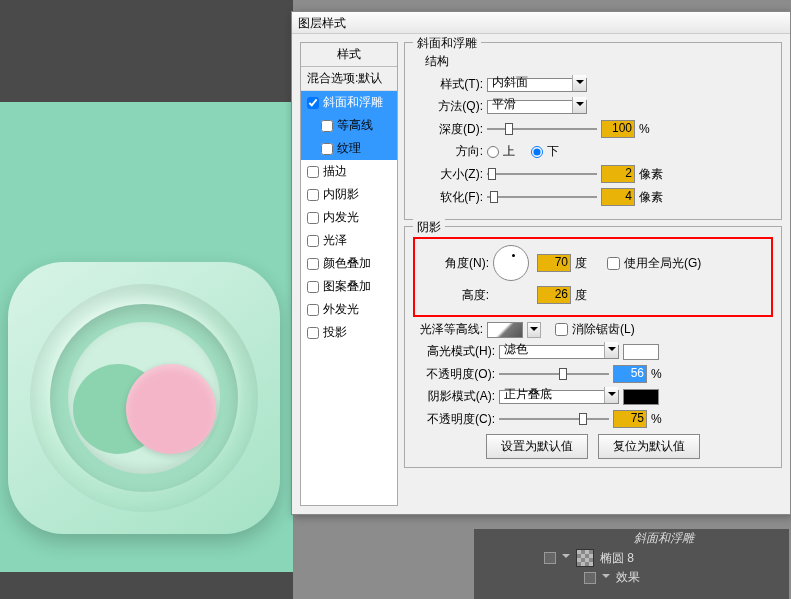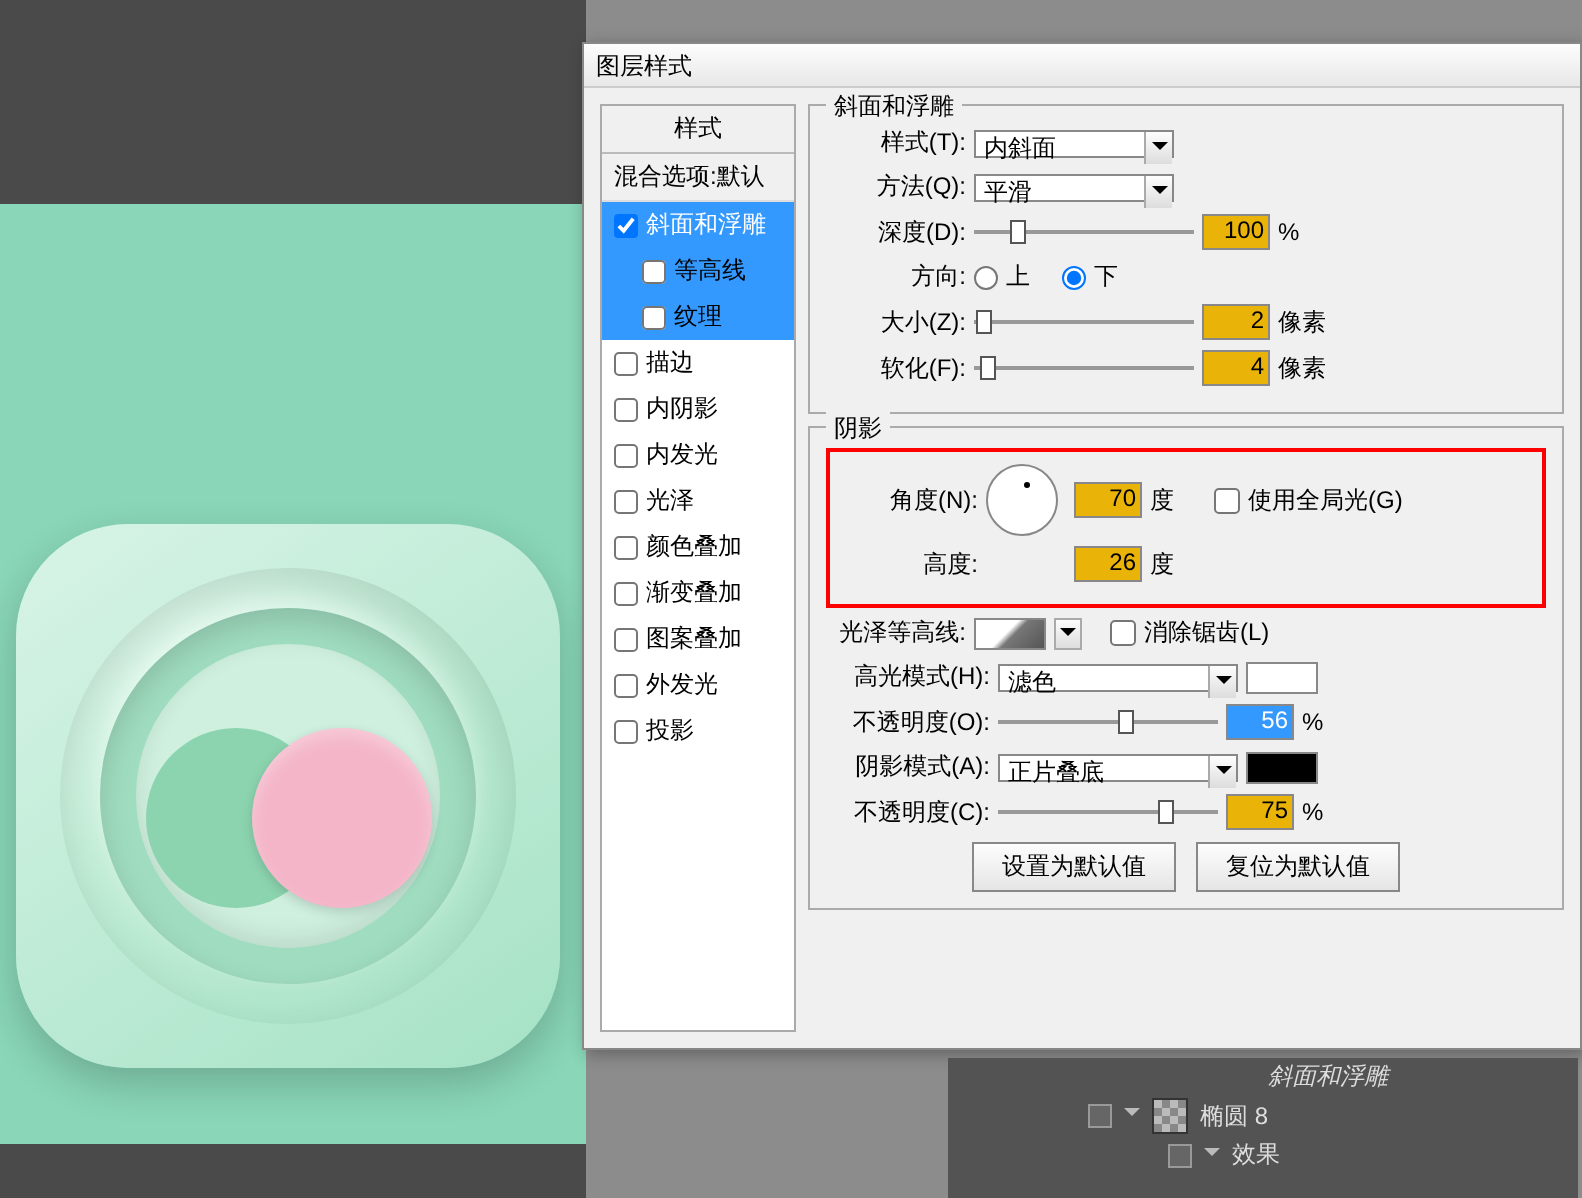--- a/index.html
+++ b/index.html
@@ -9,40 +9,40 @@
 .canvas-area { position: absolute; left: 0; top: 0; width: 293px; height: 599px; background: #4a4a4a; }
 .icon-design { position: absolute; left: 0; top: 102px; width: 293px; height: 470px; background: #89d6b8; border-radius: 0; }
 .big-icon { position: absolute; left: 8px; top: 160px; width: 272px; height: 272px; background: linear-gradient(145deg, #d8f4e7, #a5e2c5); border-radius: 56px; box-shadow: 0 8px 20px rgba(0,0,0,0.2); }
 .ring1 { position: absolute; left: 22px; top: 22px; width: 228px; height: 228px; border-radius: 50%; background: radial-gradient(circle at 35% 30%, #eafdf3 0%, #b8e9d0 60%, #98dcbc 100%); box-shadow: inset 0 8px 20px rgba(0,0,0,0.1); }
 .ring2 { position: absolute; left: 42px; top: 42px; width: 188px; height: 188px; border-radius: 50%; background: #a0ddc0; box-shadow: inset 0 6px 15px rgba(0,0,0,0.15), 0 -4px 10px rgba(255,255,255,0.3); }
 .inner { position: absolute; left: 60px; top: 60px; width: 152px; height: 152px; border-radius: 50%; background: #cff0df; box-shadow: inset 0 -4px 12px rgba(0,0,0,0.1); }
 .green-c { position: absolute; left: 65px; top: 102px; width: 90px; height: 90px; border-radius: 50%; background: #8cd4af; }
 .pink-c { position: absolute; left: 118px; top: 102px; width: 90px; height: 90px; border-radius: 50%; background: #f4b5c8; box-shadow: inset 0 4px 8px rgba(255,255,255,0.3), 0 2px 6px rgba(0,0,0,0.15); }
 
 
-.dialog { position: absolute; left: 291px; top: 21px; width: 500px; height: 504px; background: #f0f0f0; border: 1px solid #888; box-shadow: 2px 2px 8px rgba(0,0,0,0.3); }
+.dialog { position: absolute; left: 291px; top: 11px; width: 500px; height: 504px; background: #f0f0f0; border: 1px solid #888; box-shadow: 2px 2px 8px rgba(0,0,0,0.3); }
 .titlebar { height: 22px; background: linear-gradient(#fdfdfd, #e8e8e8); border-bottom: 1px solid #ccc; padding-left: 6px; line-height: 22px; }
 .dialog-body { display: flex; height: calc(100% - 22px); padding: 8px; gap: 6px; }
 
 .styles-panel { width: 98px; border: 1px solid #aaa; background: #fff; }
 .styles-header { background: #f0f0f0; border-bottom: 1px solid #bbb; text-align: center; padding: 3px 0; }
 .style-row { padding: 3px 6px; cursor: default; display: flex; align-items: center; gap: 4px; }
 .style-row.blend { background: #f0f0f0; border-bottom: 1px solid #ddd; }
 .style-row.selected { background: #3399ff; color: #fff; }
 .style-row.sub-selected { background: #3399ff; color: #000; }
 .style-row.sub { padding-left: 20px; }
 .style-row input[type=checkbox] { width: 12px; height: 12px; }
 
 .settings-panel { flex: 1; position: relative; }
 .grp { border: 1px solid #aaa; margin-bottom: 6px; padding: 10px 8px 8px; position: relative; }
 .grp-title { position: absolute; top: -8px; left: 8px; background: #f0f0f0; padding: 0 4px; }
 .sublabel { margin-left: 12px; margin-bottom: 6px; }
 .row { display: flex; align-items: center; margin-bottom: 5px; gap: 4px; }
 .row-label { width: 70px; text-align: right; }
-.select { border: 1px solid #888; background: #fff; height: 14px; display: inline-flex; align-items: flex-start; padding: 0 4px; position: relative; }
+.select { border: 1px solid #888; background: #fff; height: 14px; display: inline-flex; align-items: flex-end; padding: 0 4px; position: relative; }
 .select.w1 { width: 100px; }
 .select .caret { position: absolute; right: 0; width: 14px; height: 16px; background: linear-gradient(#fdfdfd,#ddd); border-left: 1px solid #aaa; display:flex; align-items:center; justify-content:center; }
 .select .caret::after { content: ""; border: 4px solid transparent; border-top-color: #000; margin-top: 3px; }
 .slider { flex: 1; height: 18px; position: relative; max-width: 110px; }
 .slider-track { position: absolute; top: 8px; left: 0; right: 0; height: 2px; background: #999; }
 .slider-thumb { position: absolute; top: 3px; width: 8px; height: 12px; background: #fff; border: 1px solid #555; }
 .num-input { width: 34px; height: 18px; border: 1px solid #888; background: #eab308; text-align: right; padding-right: 2px; }
 .num-input.hl { background: #3399ff; color: #fff; }
 .unit { width: 28px; }
 .radio { width: 12px; height: 12px; }
@@ -113,41 +113,38 @@
           <div class="style-row">
             <input type="checkbox" style="">
             <span>光泽</span>
           </div>
           <div class="style-row">
             <input type="checkbox" style="">
             <span>颜色叠加</span>
           </div>
           <div class="style-row">
             <input type="checkbox" style="">
-            <span>渐变叠加</span>
-          </div>
-          <div class="style-row">
-            <input type="checkbox" style="">
             <span>图案叠加</span>
           </div>
           <div class="style-row">
             <input type="checkbox" style="">
             <span>外发光</span>
           </div>
           <div class="style-row">
             <input type="checkbox" style="">
             <span>投影</span>
           </div>
         </div>
     </div>
 
     <div class="settings-panel">
 
       <div class="grp">
         <div class="grp-title">斜面和浮雕</div>
+        <div class="sublabel">结构</div>
 
         <div class="row">
           <span class="row-label">样式(T):</span>
           <div class="select w1">
               <span>内斜面</span>
               <span class="caret"></span>
             </div>
         </div>
         <div class="row">
           <span class="row-label">方法(Q):</span>

